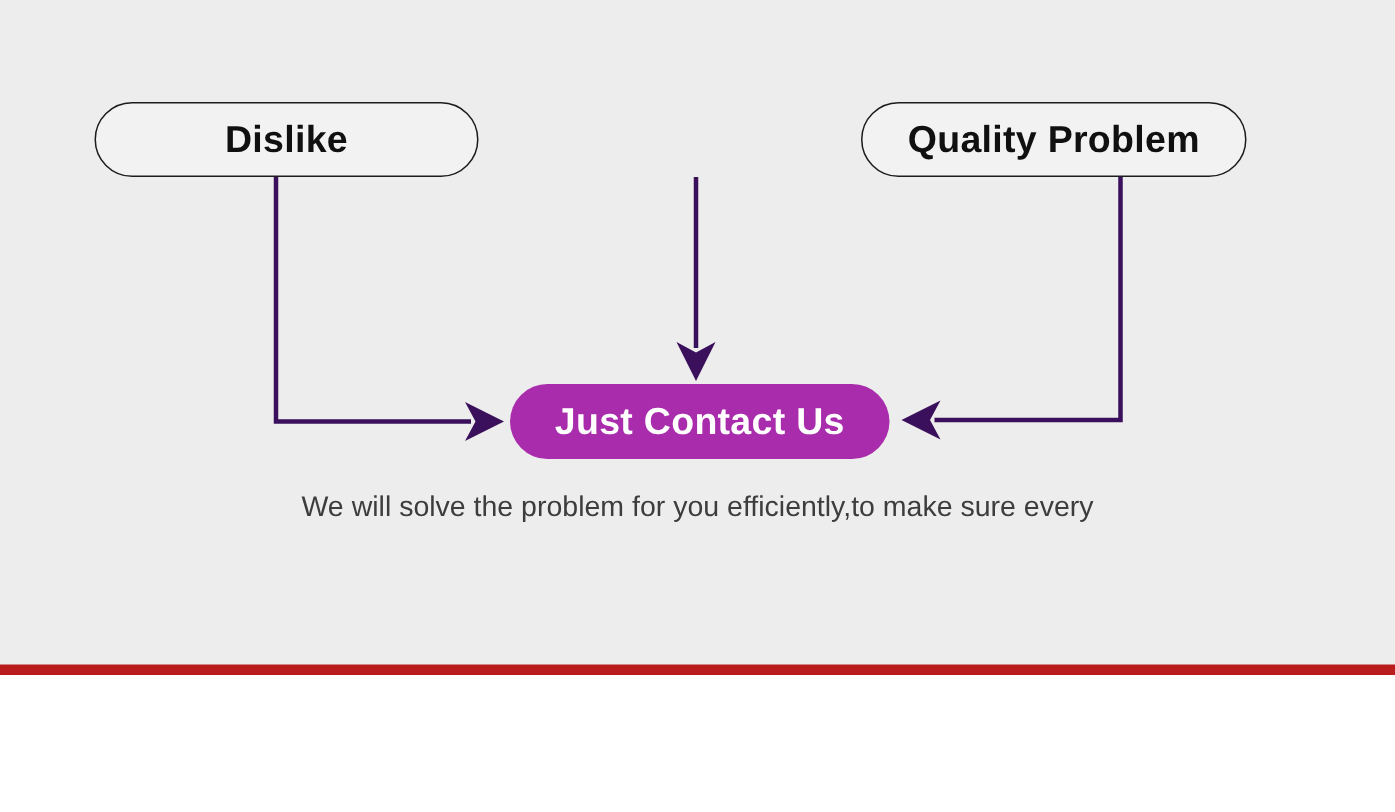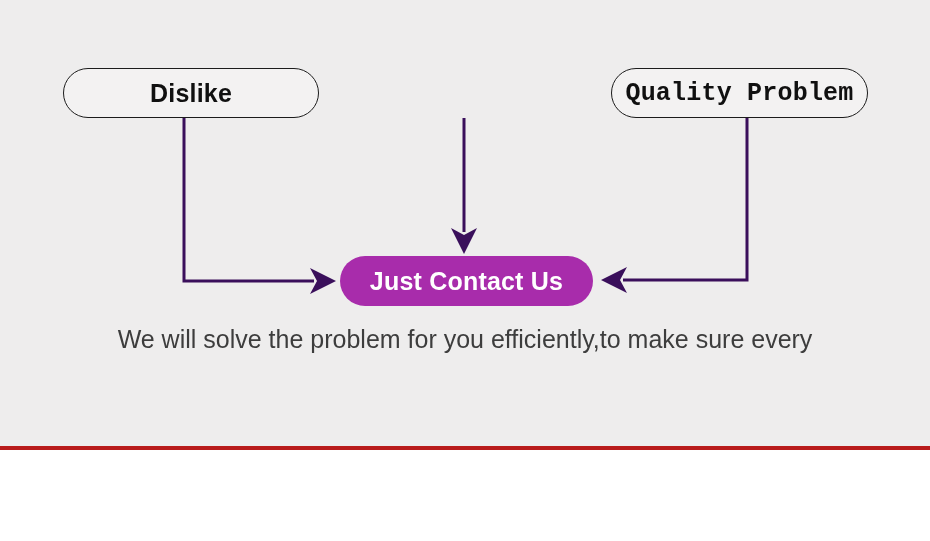--- a/index.html
+++ b/index.html
@@ -25,21 +25,21 @@
     height: 541px;
     overflow: hidden;
     background: var(--footer-bg);
   }
   .stage {
     position: absolute;
     left: 0; top: 0;
     width: 930px;
     height: 450px;
     background: var(--page-bg);
-    border-bottom: 4px solid #b91c1c;
+    border-bottom: 7px solid #b91c1c;
     padding-left: 19px;
   }
   .pill {
     position: absolute;
     top: 68px;
     height: 50px;
     background: var(--pill-fill);
     border: 1.5px solid var(--pill-border);
     border-radius: 25px;
     display: flex;
@@ -48,21 +48,21 @@
   }
   .pill span {
     font-size: 25px;
     font-weight: 700;
     color: var(--node-text);
     letter-spacing: 0.2px;
     white-space: nowrap;
   }
   .pill-dislike        { left: 63px;  width: 256px; }
   .pill-unsatisfied    { left: 335px; width: 258px; }
-  .pill-quality        { left: 611px; width: 257px; font-family: Liberation Mono, monospace; }
+  .pill-quality        { left: 574px; width: 257px; }
 
   .arrows {
     position: absolute;
     left: 0; top: 0;
     width: 930px;
     height: 450px;
     pointer-events: none;
   }
   .arrow-line {
     stroke: var(--arrow);
@@ -94,21 +94,21 @@
     cursor: pointer;
     padding: 0;
   }
   .desc {
     position: absolute;
     left: 0;
     top: 324px;
     width: 930px;
     text-align: center;
     color: var(--description-text);
-    font-size: 25px;
+    font-size: 19px;
     line-height: 30px;
   }
   .footer-white {
     position: absolute;
     left: 0;
     top: 452px;
     width: 930px;
     height: 89px;
     background: var(--footer-bg);
   }

